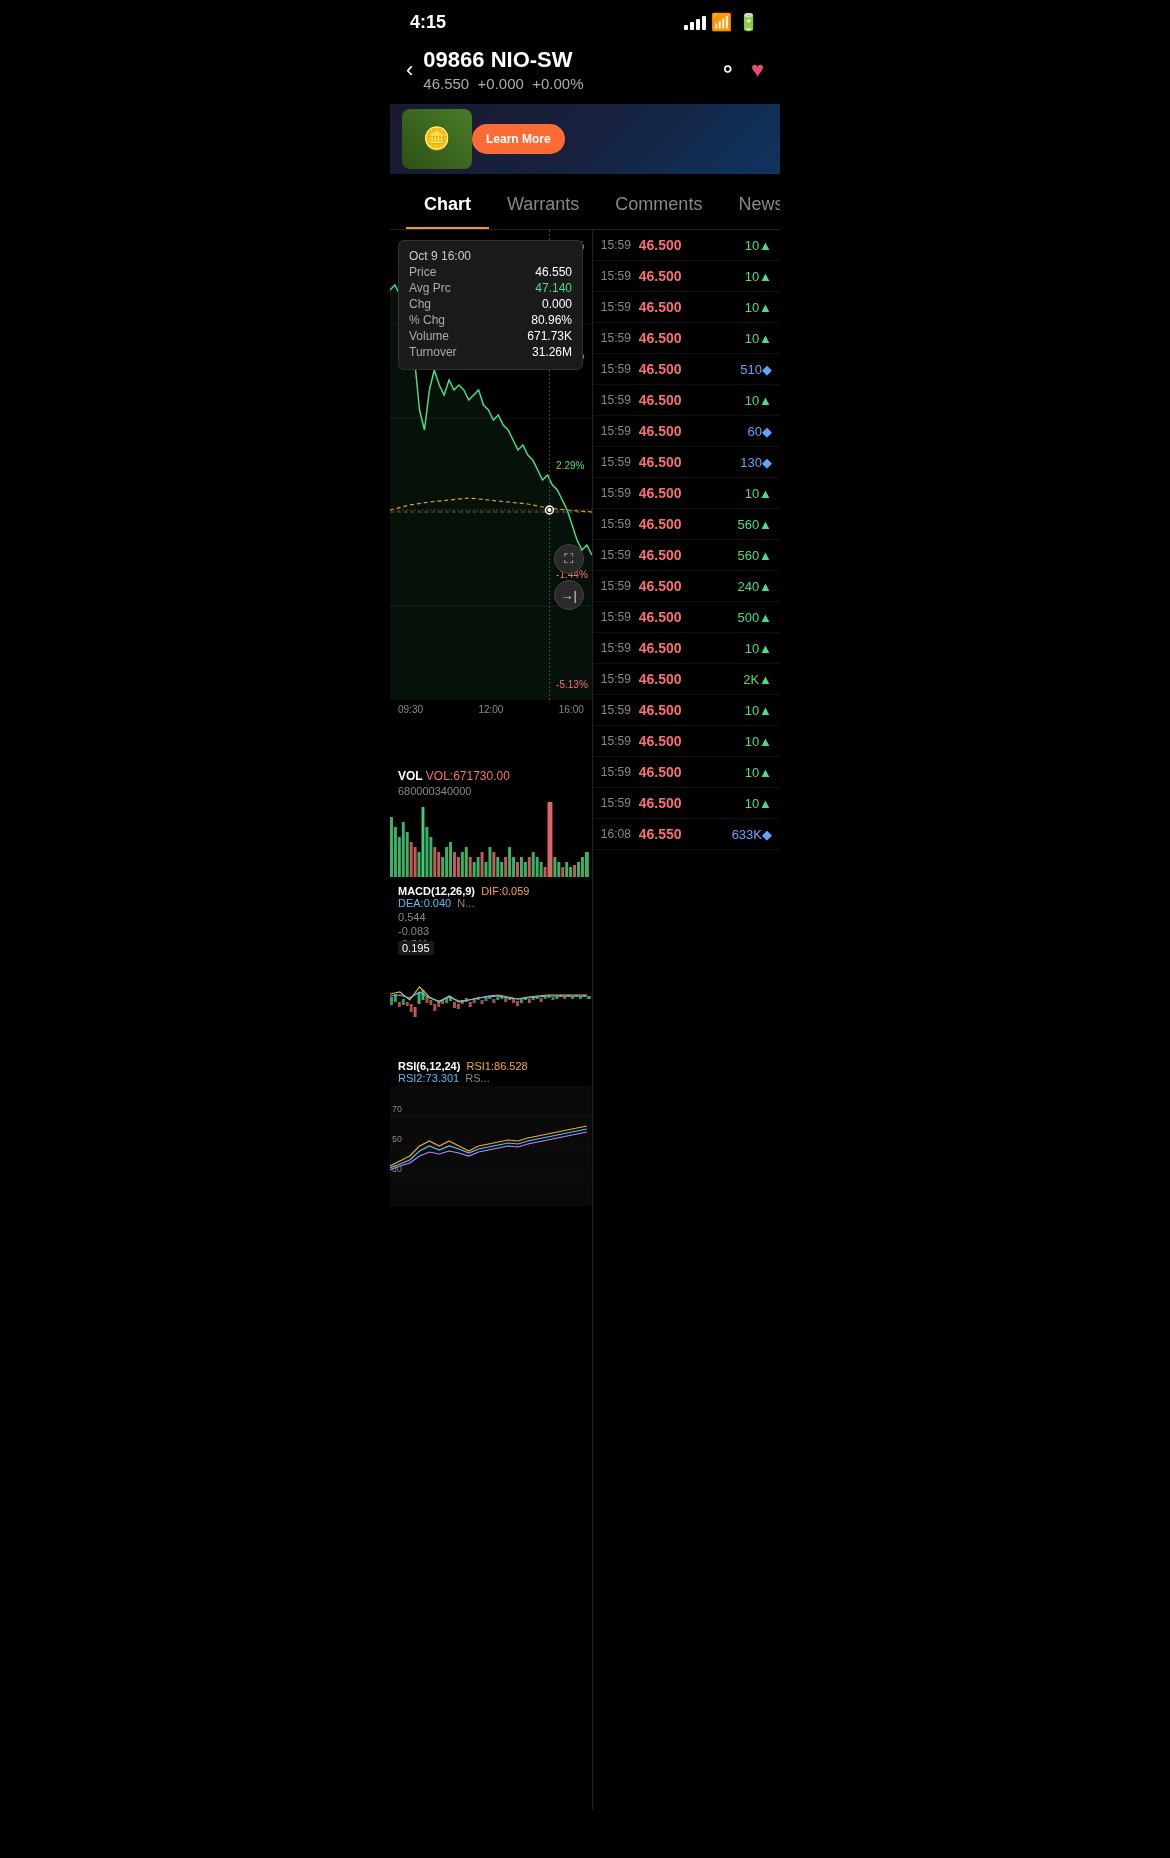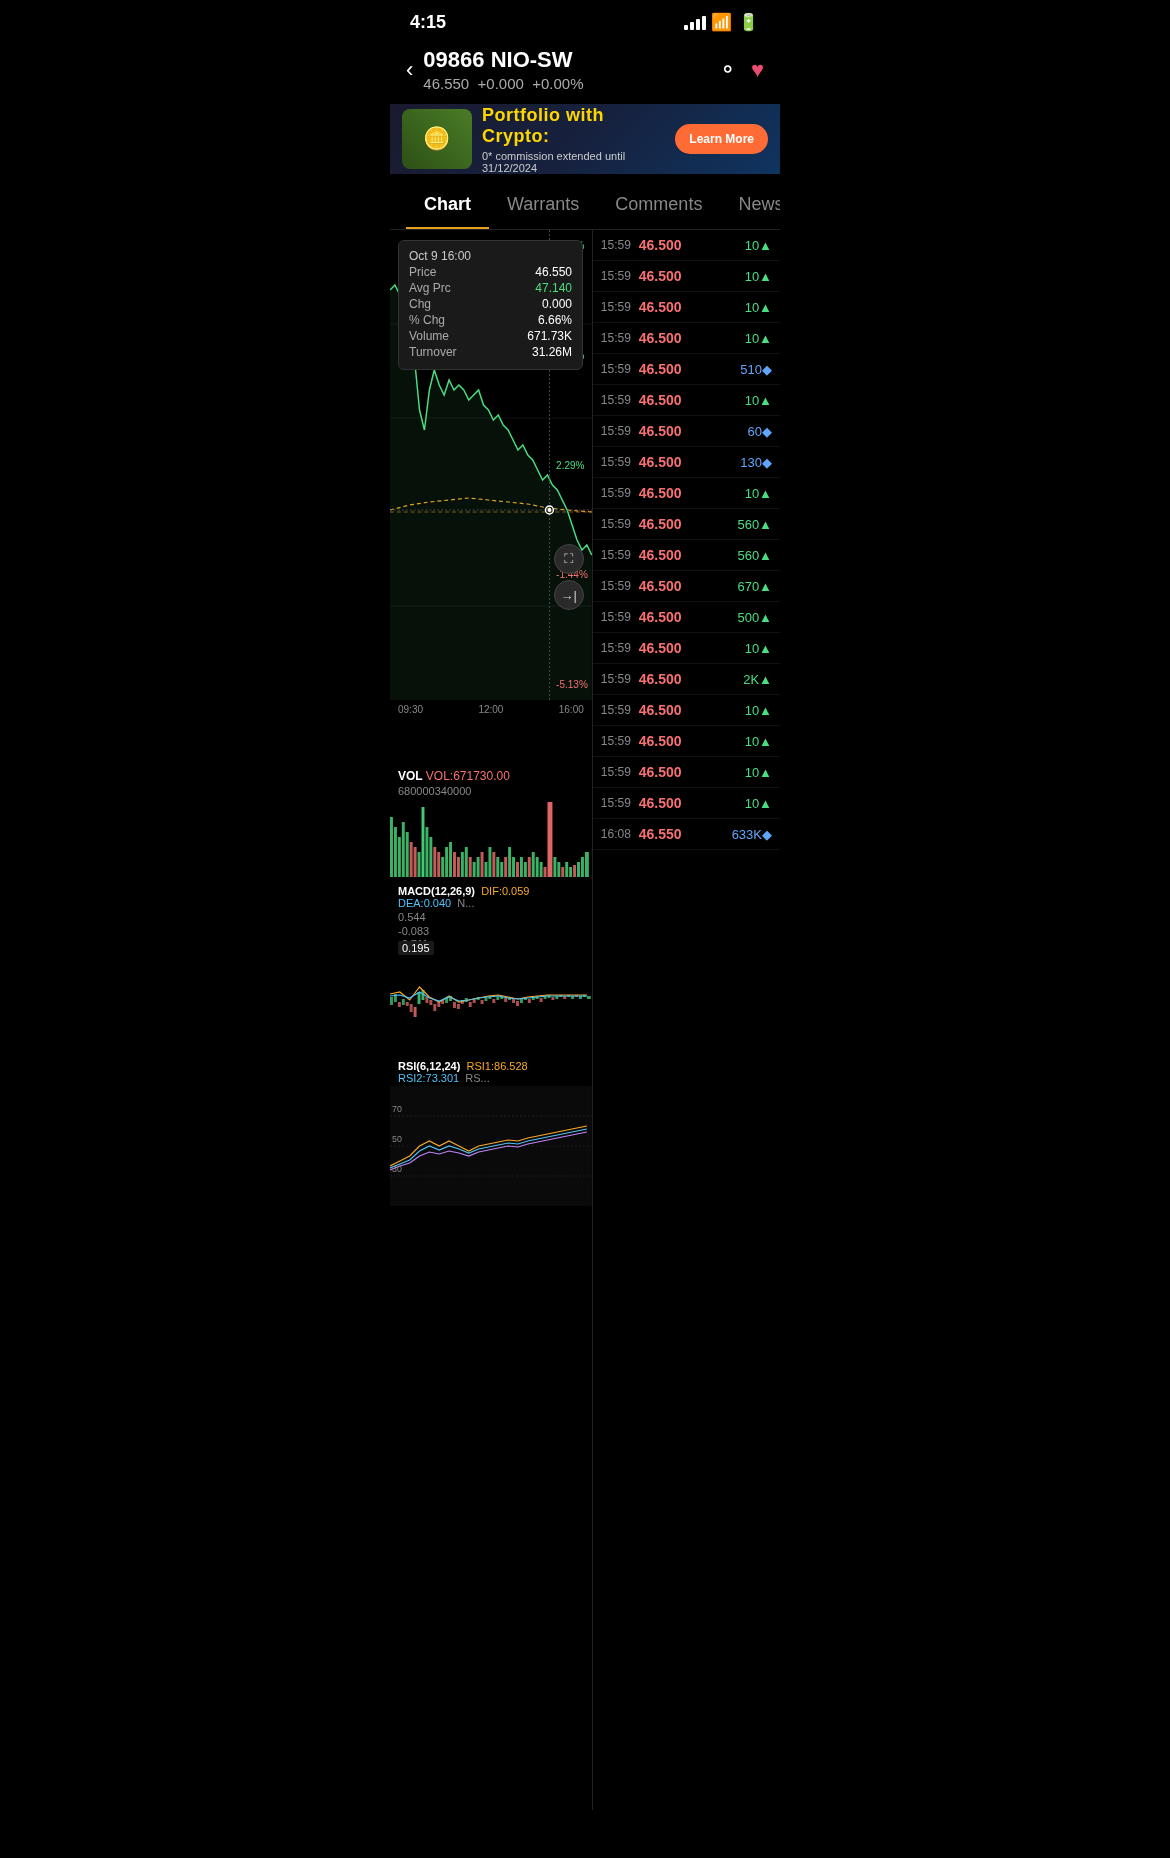--- a/index.html
+++ b/index.html
@@ -296,24 +296,20 @@
   <div class="header-right">
     <span class="search-btn">⚬</span>
     <span class="fav-btn">♥</span>
   </div>
 </div>
 
 <div class="banner-ad">
   <div class="banner-left">
     <span>🪙</span>
   </div>
-  <div class="banner-text">
-    <div class="banner-title">Portfolio with Crypto:</div>
-    <div class="banner-sub">0* commission extended until 31/12/2024</div>
-  </div>
   <div class="banner-btn">Learn More</div>
 </div>
 
 <div class="tab-nav">
   <div class="tab-item active">Chart</div>
   <div class="tab-item">Warrants</div>
   <div class="tab-item">Comments</div>
   <div class="tab-item">News</div>
 
 </div>
@@ -332,21 +328,21 @@
       <div class="tooltip-row">
         <span class="tooltip-label">Avg Prc</span>
         <span class="tooltip-value green">47.140</span>
       </div>
       <div class="tooltip-row">
         <span class="tooltip-label">Chg</span>
         <span class="tooltip-value">0.000</span>
       </div>
       <div class="tooltip-row">
         <span class="tooltip-label">% Chg</span>
-        <span class="tooltip-value">6.66%</span>
+        <span class="tooltip-value">80.96%</span>
       </div>
       <div class="tooltip-row">
         <span class="tooltip-label">Volume</span>
         <span class="tooltip-value">671.73K</span>
       </div>
       <div class="tooltip-row">
         <span class="tooltip-label">Turnover</span>
         <span class="tooltip-value">31.26M</span>
       </div>
     </div>
@@ -624,21 +620,21 @@
           <span class="tick-vol">560▲</span>
         </div>
         <div class="tick-row">
           <span class="tick-time">15:59</span>
           <span class="tick-price">46.500</span>
           <span class="tick-vol">560▲</span>
         </div>
         <div class="tick-row">
           <span class="tick-time">15:59</span>
           <span class="tick-price">46.500</span>
-          <span class="tick-vol">670▲</span>
+          <span class="tick-vol">240▲</span>
         </div>
         <div class="tick-row">
           <span class="tick-time">15:59</span>
           <span class="tick-price">46.500</span>
           <span class="tick-vol">500▲</span>
         </div>
         <div class="tick-row">
           <span class="tick-time">15:59</span>
           <span class="tick-price">46.500</span>
           <span class="tick-vol">10▲</span>

